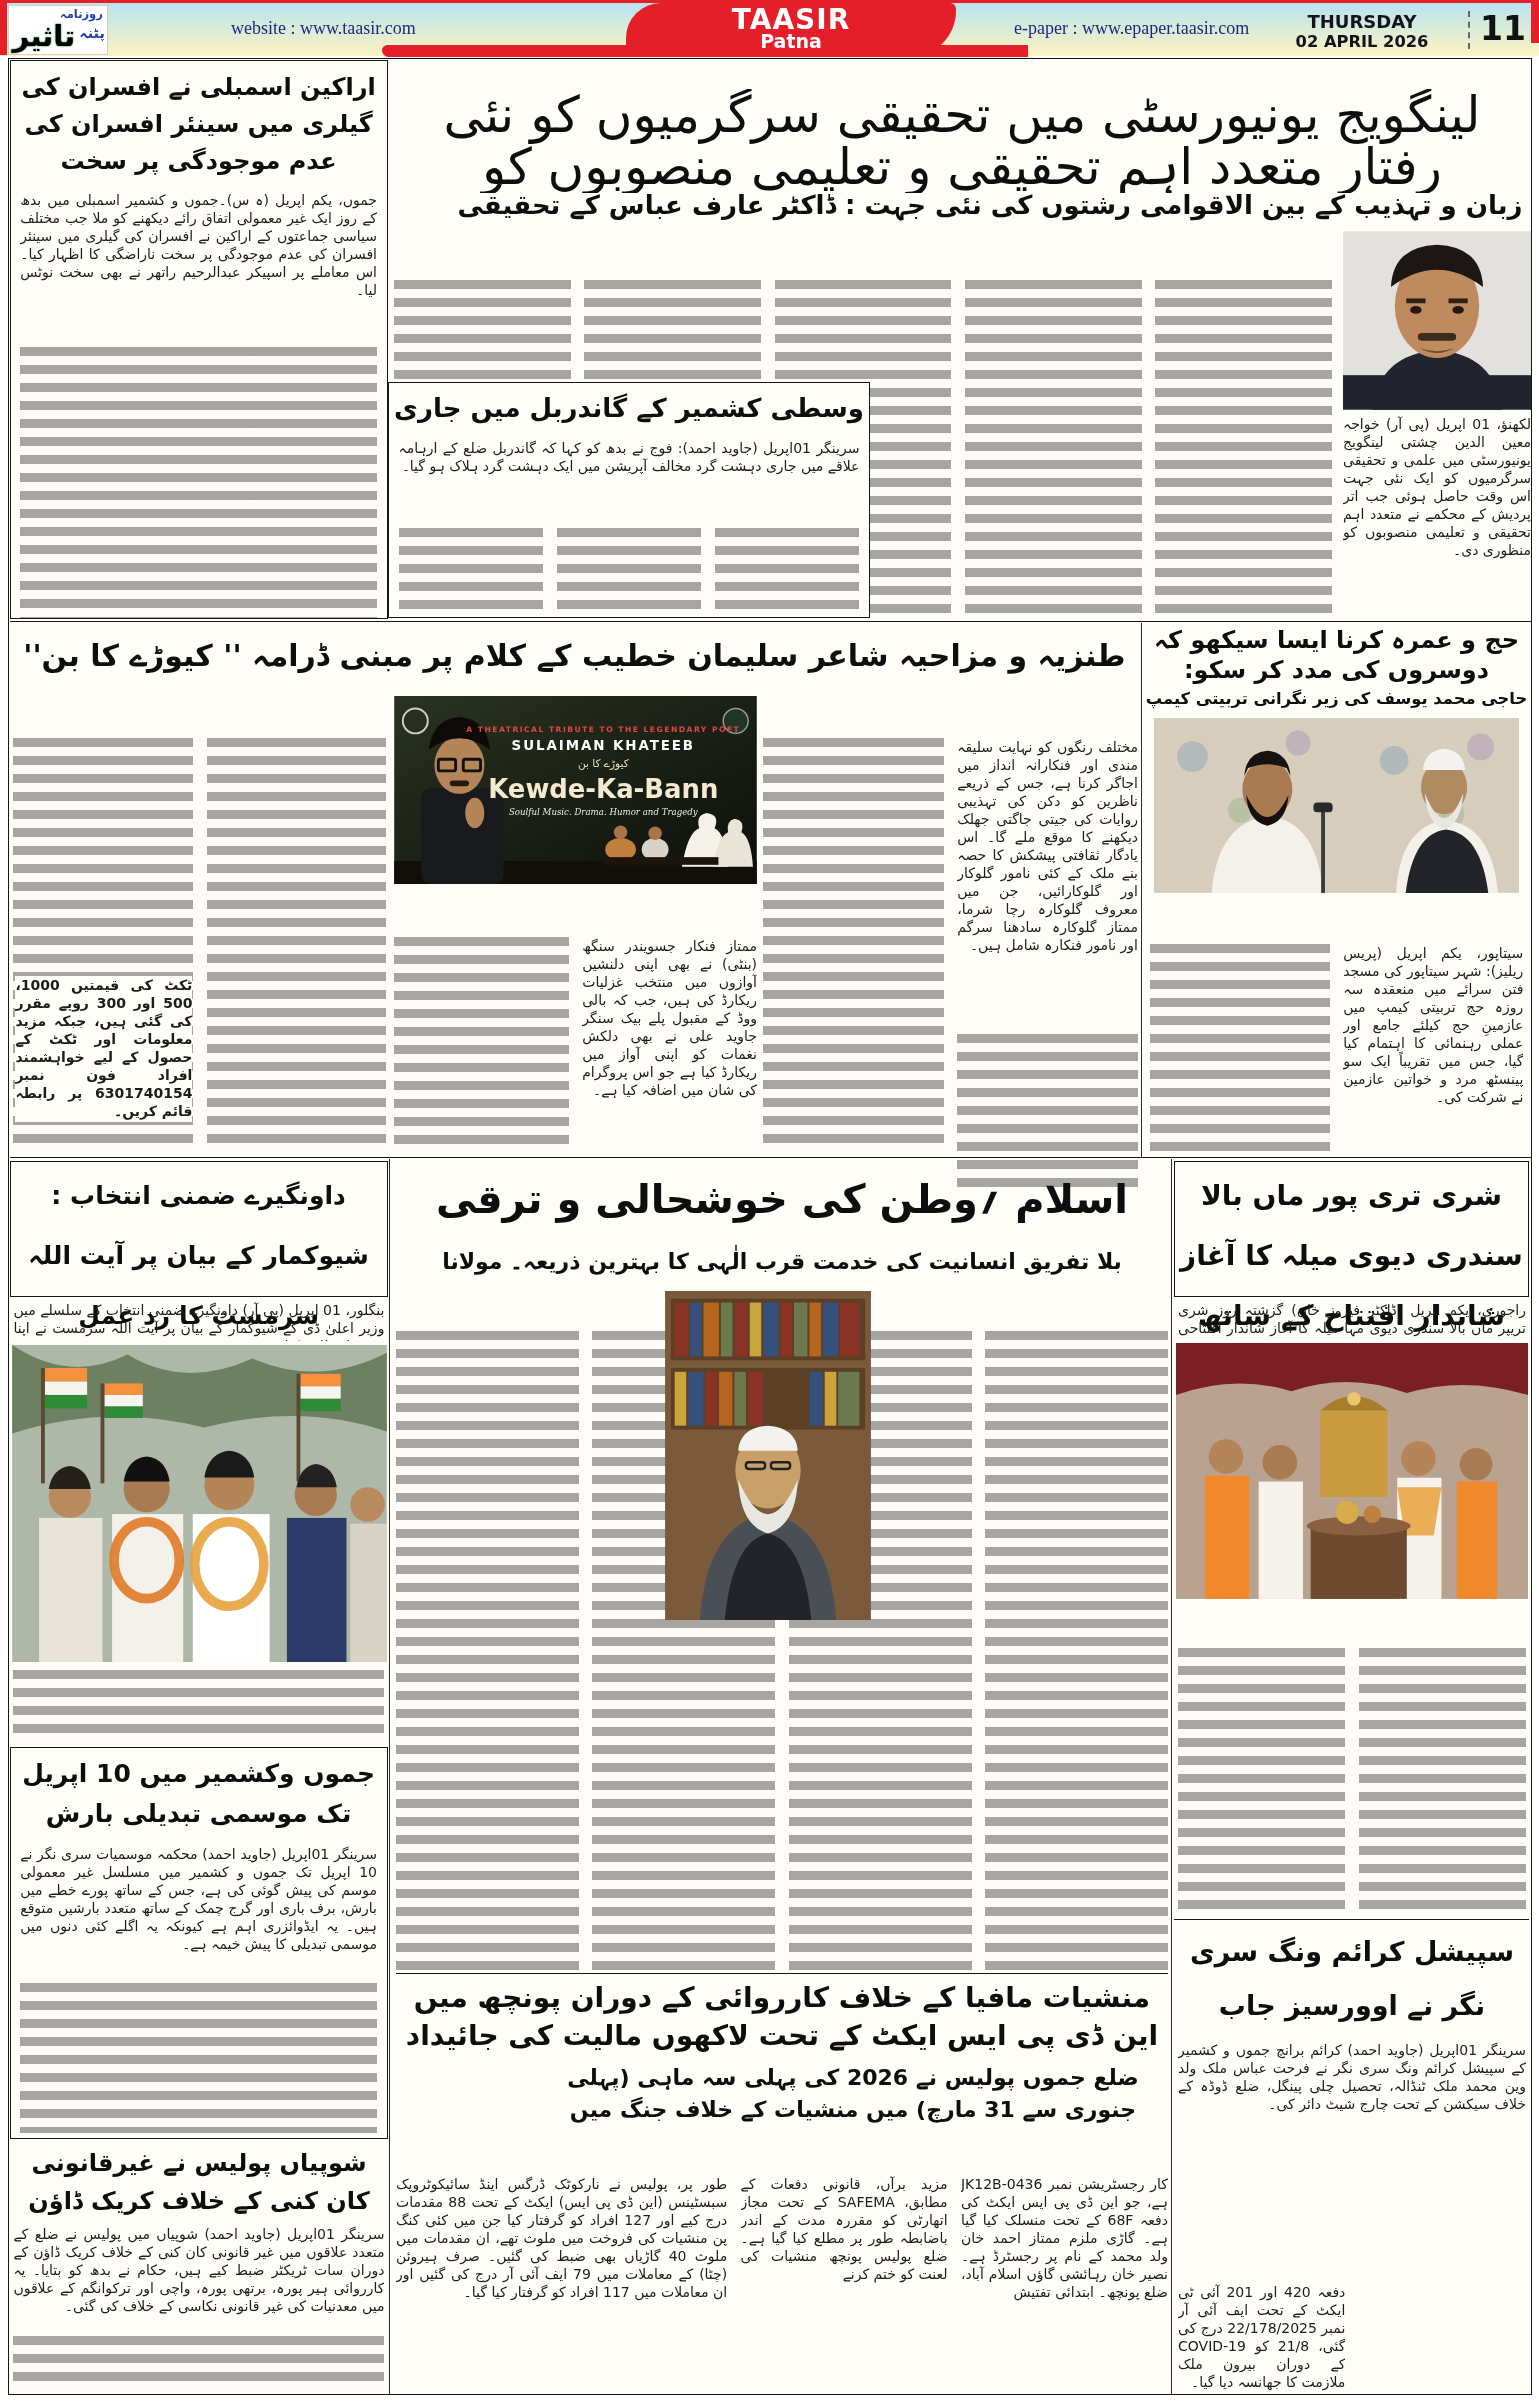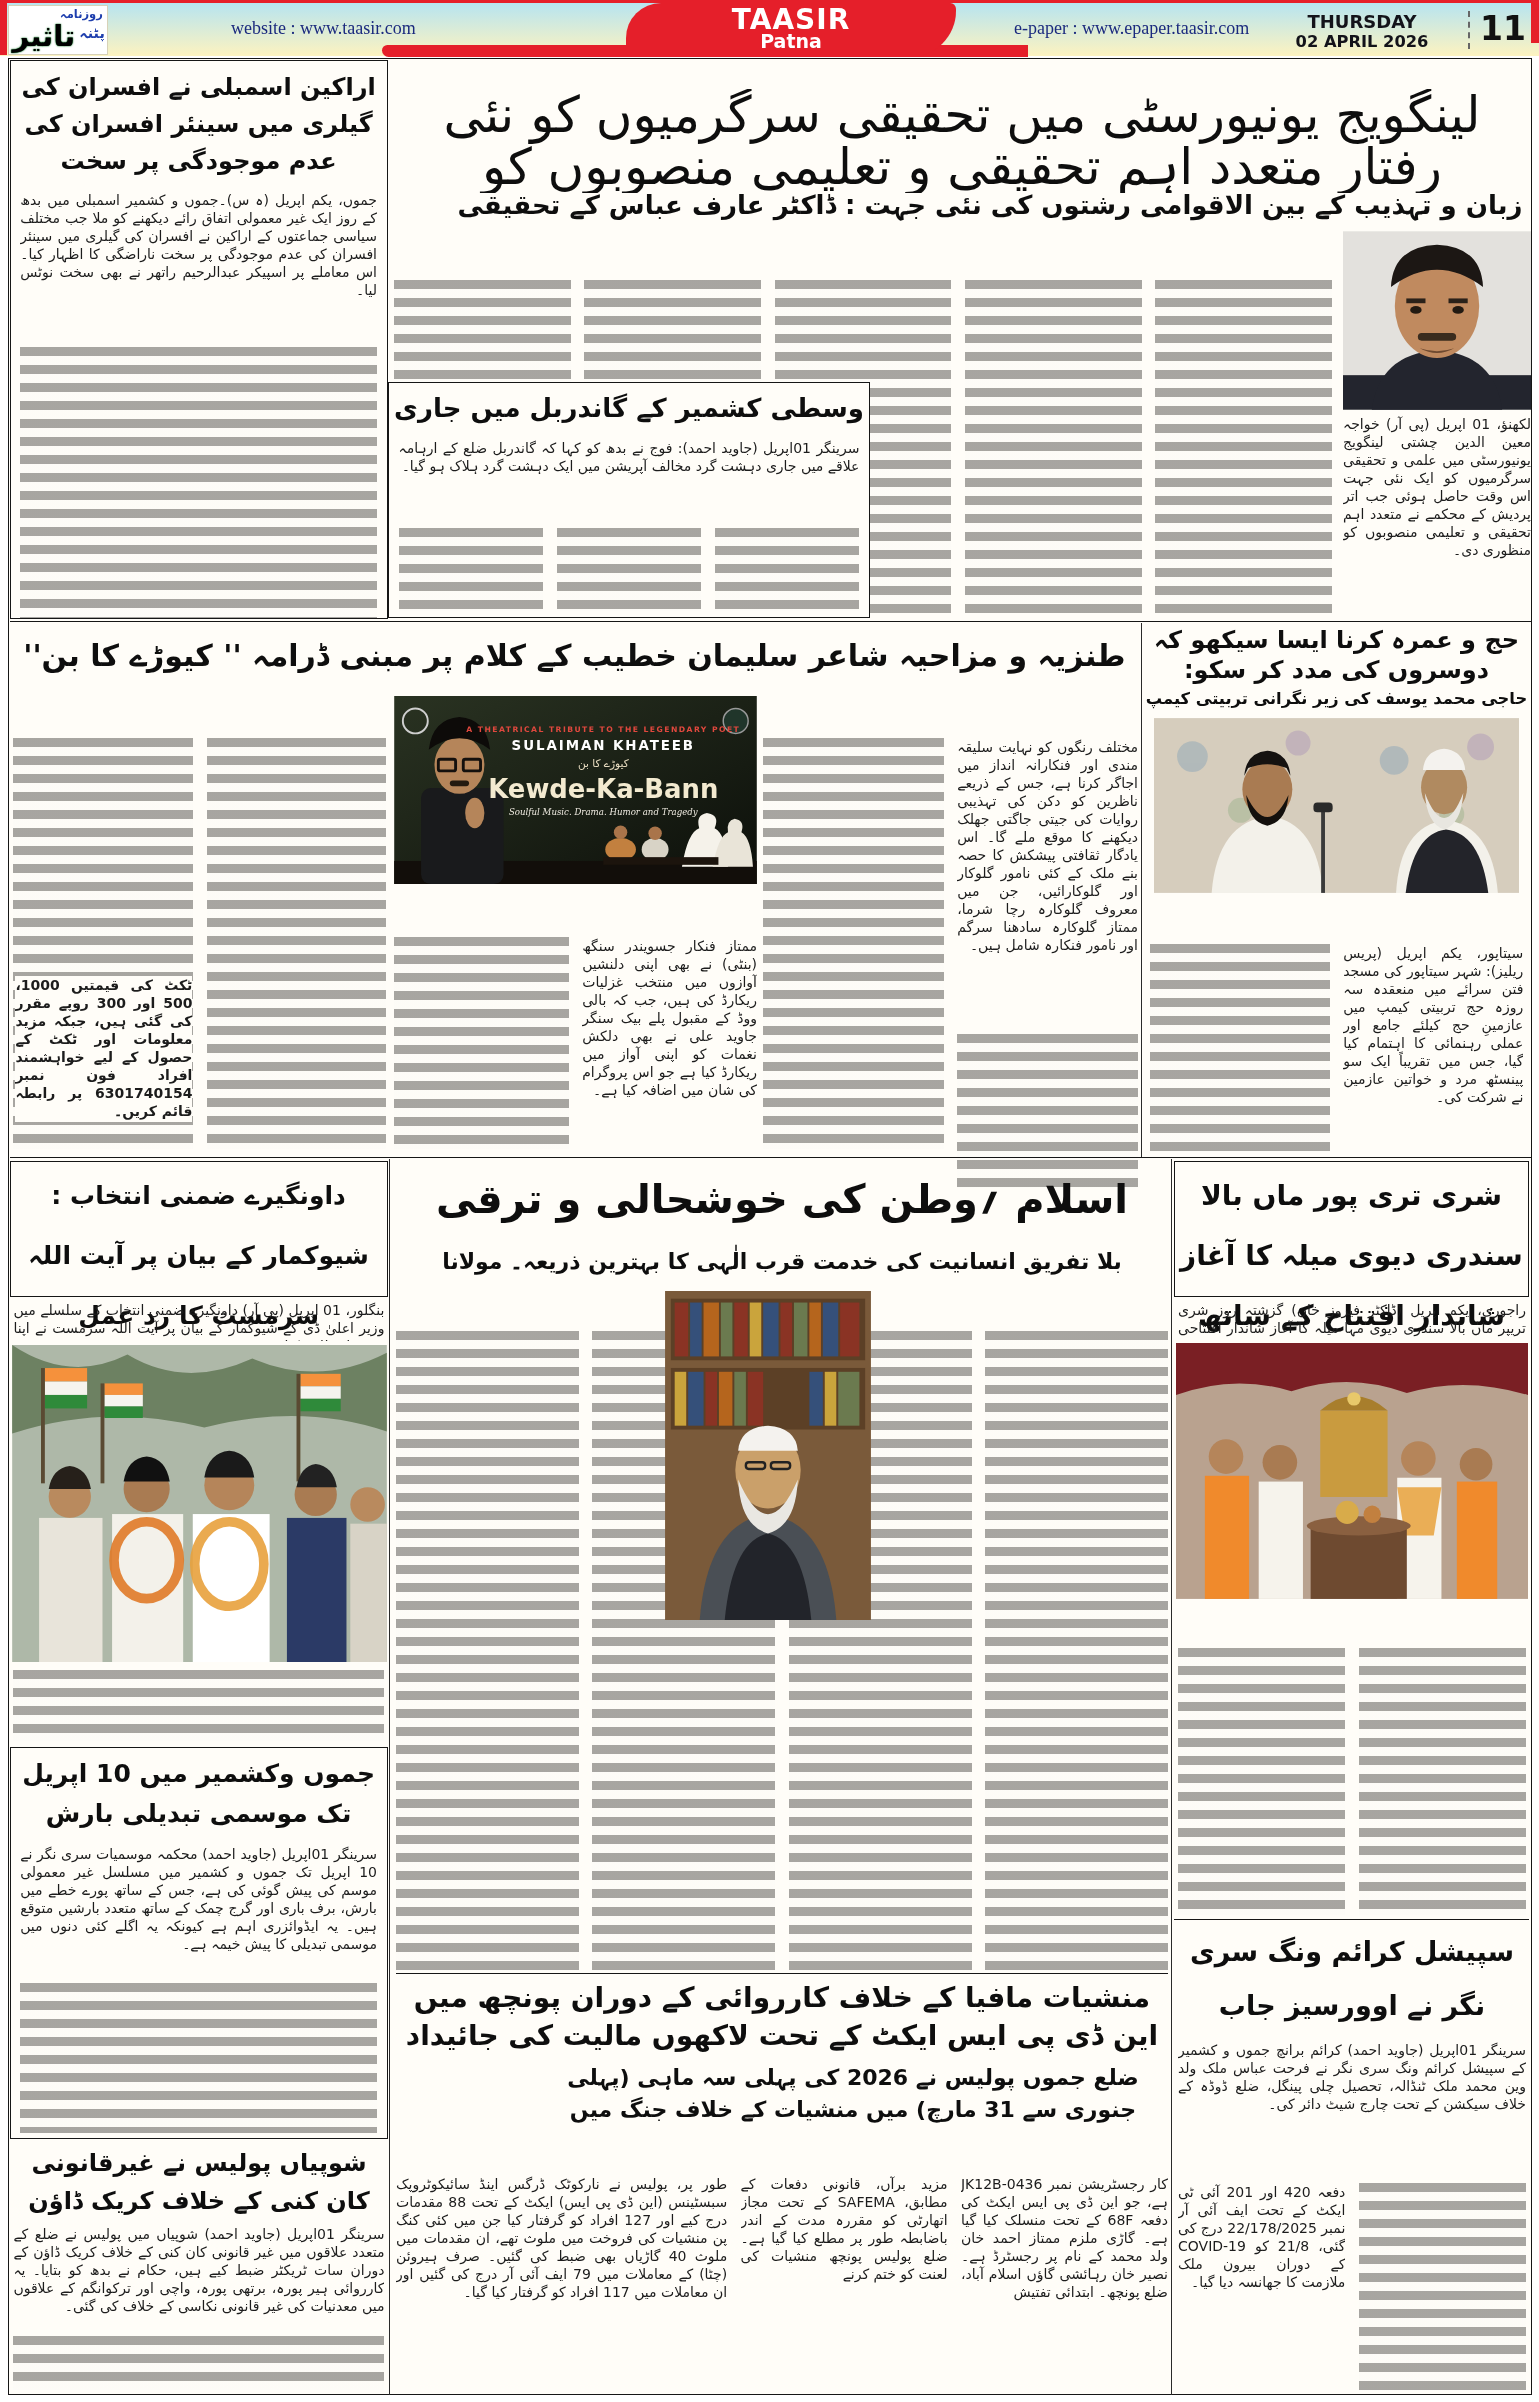--- a/index.html
+++ b/index.html
@@ -318,17 +318,17 @@
 </svg>
 <div class="abs cols" style="left:1178px;top:1604px;width:348px;height:311px;">
   <div class="fill"></div>
   <div class="fill"></div>
 </div>
 
 <div class="abs hr" style="left:1174px;top:1919px;width:355px;border-top-width:1.4px;"></div>
 
 <div class="urdu hl" style="position:absolute;left:1176px;top:1925px;width:352px;height:111px;font-size:27px;line-height:54px;">سپیشل کرائم ونگ سری نگر نے اوورسیز جاب اسکام کیس میں ایک ملزم کے خلاف چارج شیٹ دائر کی</div>
 <div class="urdu lead" style="position:absolute;left:1178px;top:2041px;width:348px;height:92px;">سرینگر 01اپریل (جاوید احمد) کرائم برانچ جموں و کشمیر کے سپیشل کرائم ونگ سری نگر نے فرحت عباس ملک ولد وین محمد ملک ٹنڈالہ، تحصیل چلی پینگل، ضلع ڈوڈہ کے خلاف سیکشن کے تحت چارج شیٹ دائر کی۔</div>
-<div class="abs cols" style="left:1178px;top:2139px;width:348px;height:252px;">
+<div class="abs cols" style="left:1178px;top:2139px;width:348px;height:252px;align-items:flex-end;">
   <div class="urdu lead">دفعہ 420 اور 201 آئی ٹی ایکٹ کے تحت ایف آئی آر نمبر 22/178/2025 درج کی گئی، 21/8 کو COVID-19 کے دوران بیرون ملک ملازمت کا جھانسہ دیا گیا۔</div>
   <div class="fill"></div>
 </div>
 
 
 </body></html>

